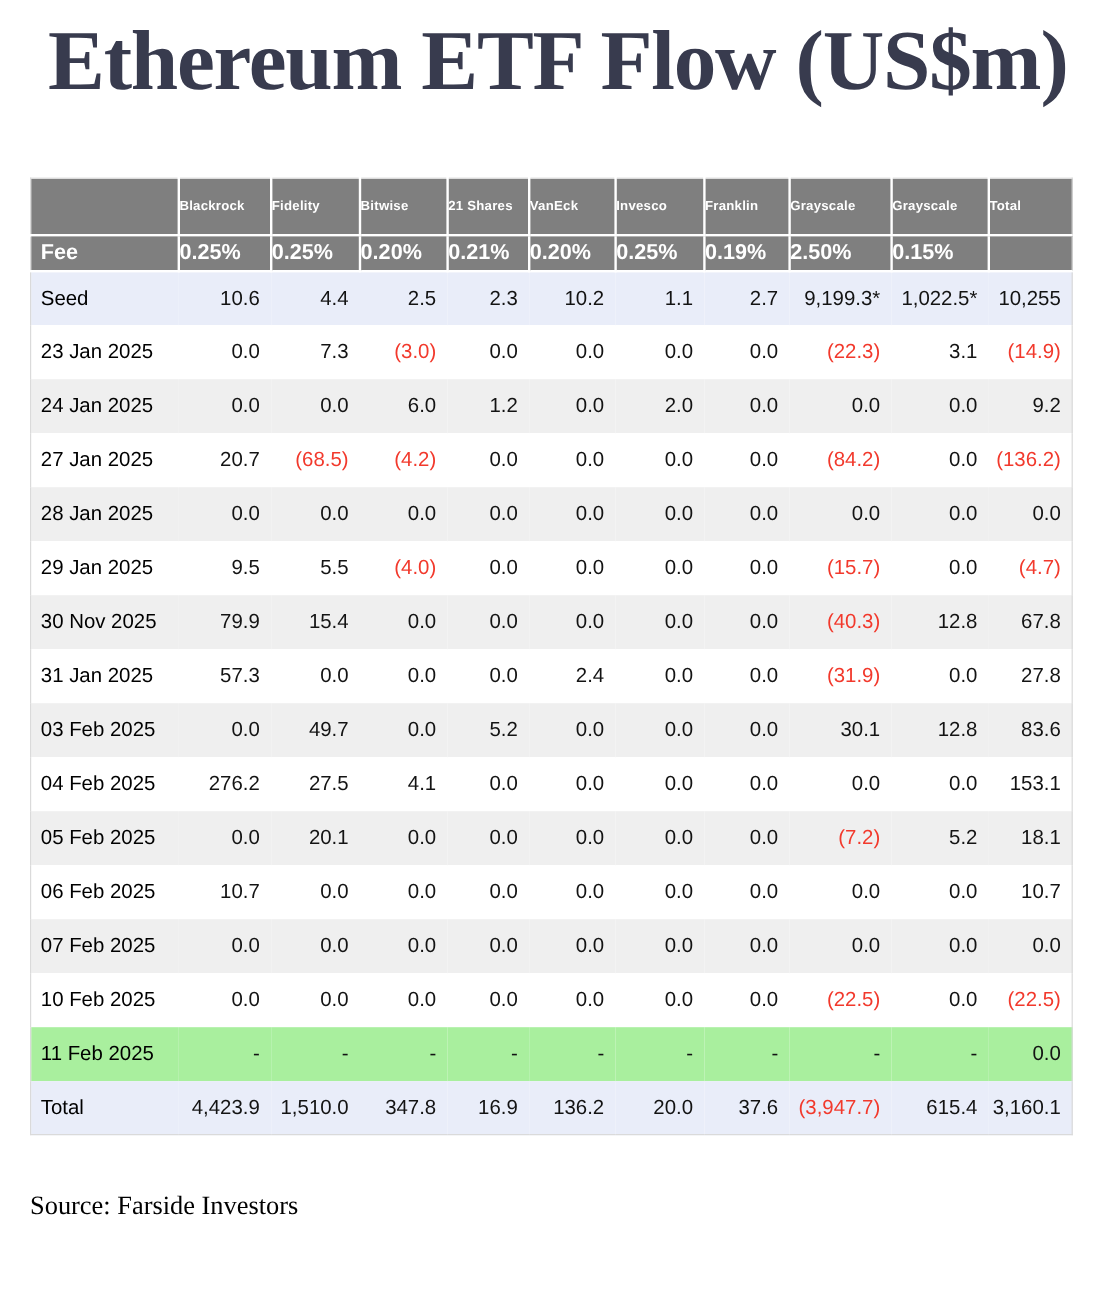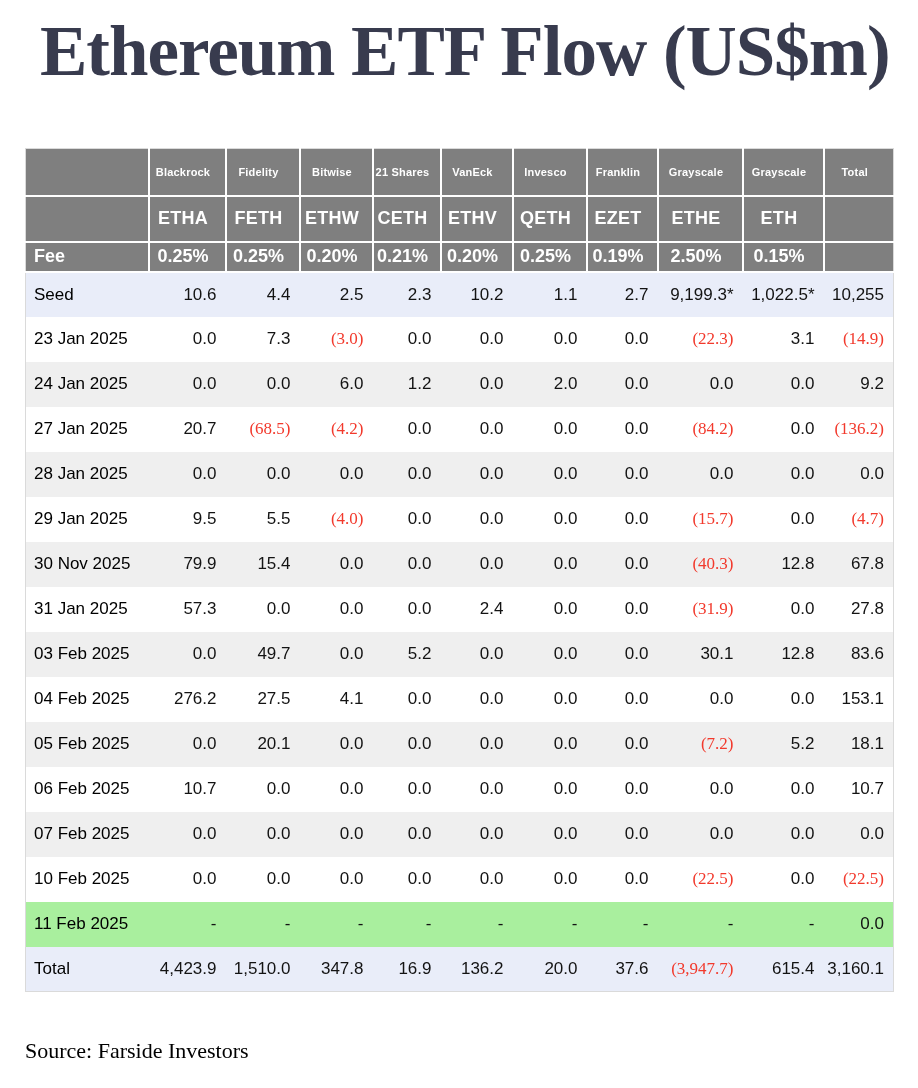--- a/index.html
+++ b/index.html
@@ -37,21 +37,21 @@
   col.c0{width:77px} col.c1{width:74px} col.c2{width:73px} col.c3{width:68px}
   col.c4{width:72px} col.c5{width:74px} col.c6{width:71px} col.c7{width:85px}
   col.c8{width:81px} col.c9{width:70px}
 
   thead th{
     background:var(--header-bg);
     color:#ffffff;
     border-right:2px solid #ffffff;
     border-bottom:2px solid #ffffff;
     font-weight:bold;
-    text-align:center;
+    text-align:left;
     padding:0 8px 0 0;
     vertical-align:middle;
   }
   thead tr th:last-child{border-right:none;}
   thead tr.issuer-row th{height:47px;font-size:11px;letter-spacing:.2px;}
   thead tr.ticker-row th{height:46px;font-size:18px;letter-spacing:.3px;}
   thead tr.fee-row th{height:30px;font-size:18px;}
   thead th.lbl{text-align:left;padding:0 0 0 8px;}
   thead th.total-hdr{font-size:20px;}
 
@@ -61,21 +61,21 @@
     text-align:right;
     padding:0 9px 0 0;
     vertical-align:middle;
     white-space:nowrap;
   }
   tbody td.lbl{text-align:left;padding:0 0 0 8px;color:#000;}
   tbody tr.plain{background:#ffffff;}
   tbody tr.alt{background:var(--alt-row-bg);}
   tbody tr.highlight{background:var(--highlight-row-bg);padding-left:17px;}
   tbody tr.green{background:var(--green-row-bg);}
-  tbody td.neg{color:var(--negative);font-family:Liberation Serif, serif;}
+  tbody td.neg{color:var(--negative);}
 
   .source{
     margin:46px 0 0 25px;
     font-family:"Liberation Serif","DejaVu Serif",serif;
     font-size:22px;
     color:#000;
   }
 </style>
 </head>
 <body>
@@ -103,33 +103,20 @@
         <th class="issuer">Fidelity</th>
         <th class="issuer">Bitwise</th>
         <th class="issuer">21 Shares</th>
         <th class="issuer">VanEck</th>
         <th class="issuer">Invesco</th>
         <th class="issuer">Franklin</th>
         <th class="issuer">Grayscale</th>
         <th class="issuer">Grayscale</th>
         <th class="total-hdr">Total</th>
       </tr>
-      <tr class="ticker-row">
-        <th class="lbl"></th>
-        <th class="ticker">ETHA</th>
-        <th class="ticker">FETH</th>
-        <th class="ticker">ETHW</th>
-        <th class="ticker">CETH</th>
-        <th class="ticker">ETHV</th>
-        <th class="ticker">QETH</th>
-        <th class="ticker">EZET</th>
-        <th class="ticker">ETHE</th>
-        <th class="ticker">ETH</th>
-        <th></th>
-      </tr>
       <tr class="fee-row">
         <th class="lbl">Fee</th>
         <th class="fee">0.25%</th>
         <th class="fee">0.25%</th>
         <th class="fee">0.20%</th>
         <th class="fee">0.21%</th>
         <th class="fee">0.20%</th>
         <th class="fee">0.25%</th>
         <th class="fee">0.19%</th>
         <th class="fee">2.50%</th>

